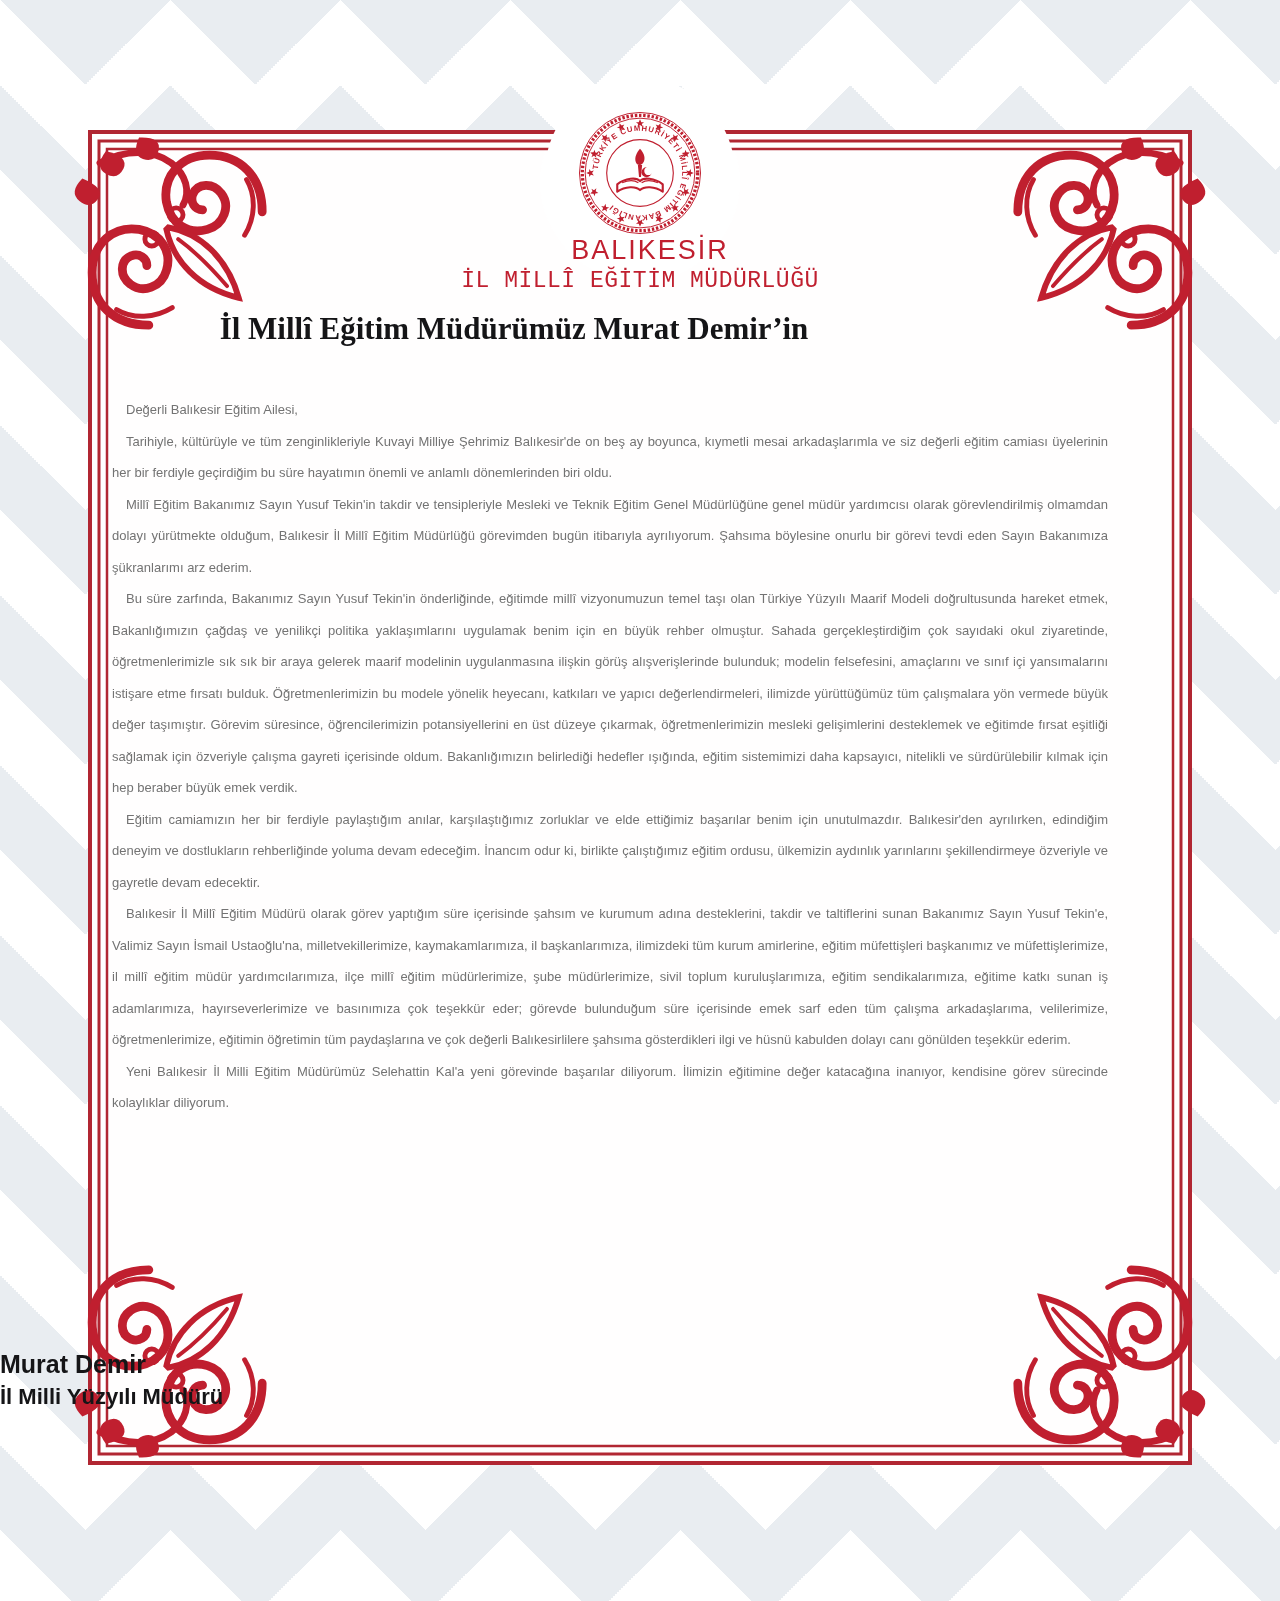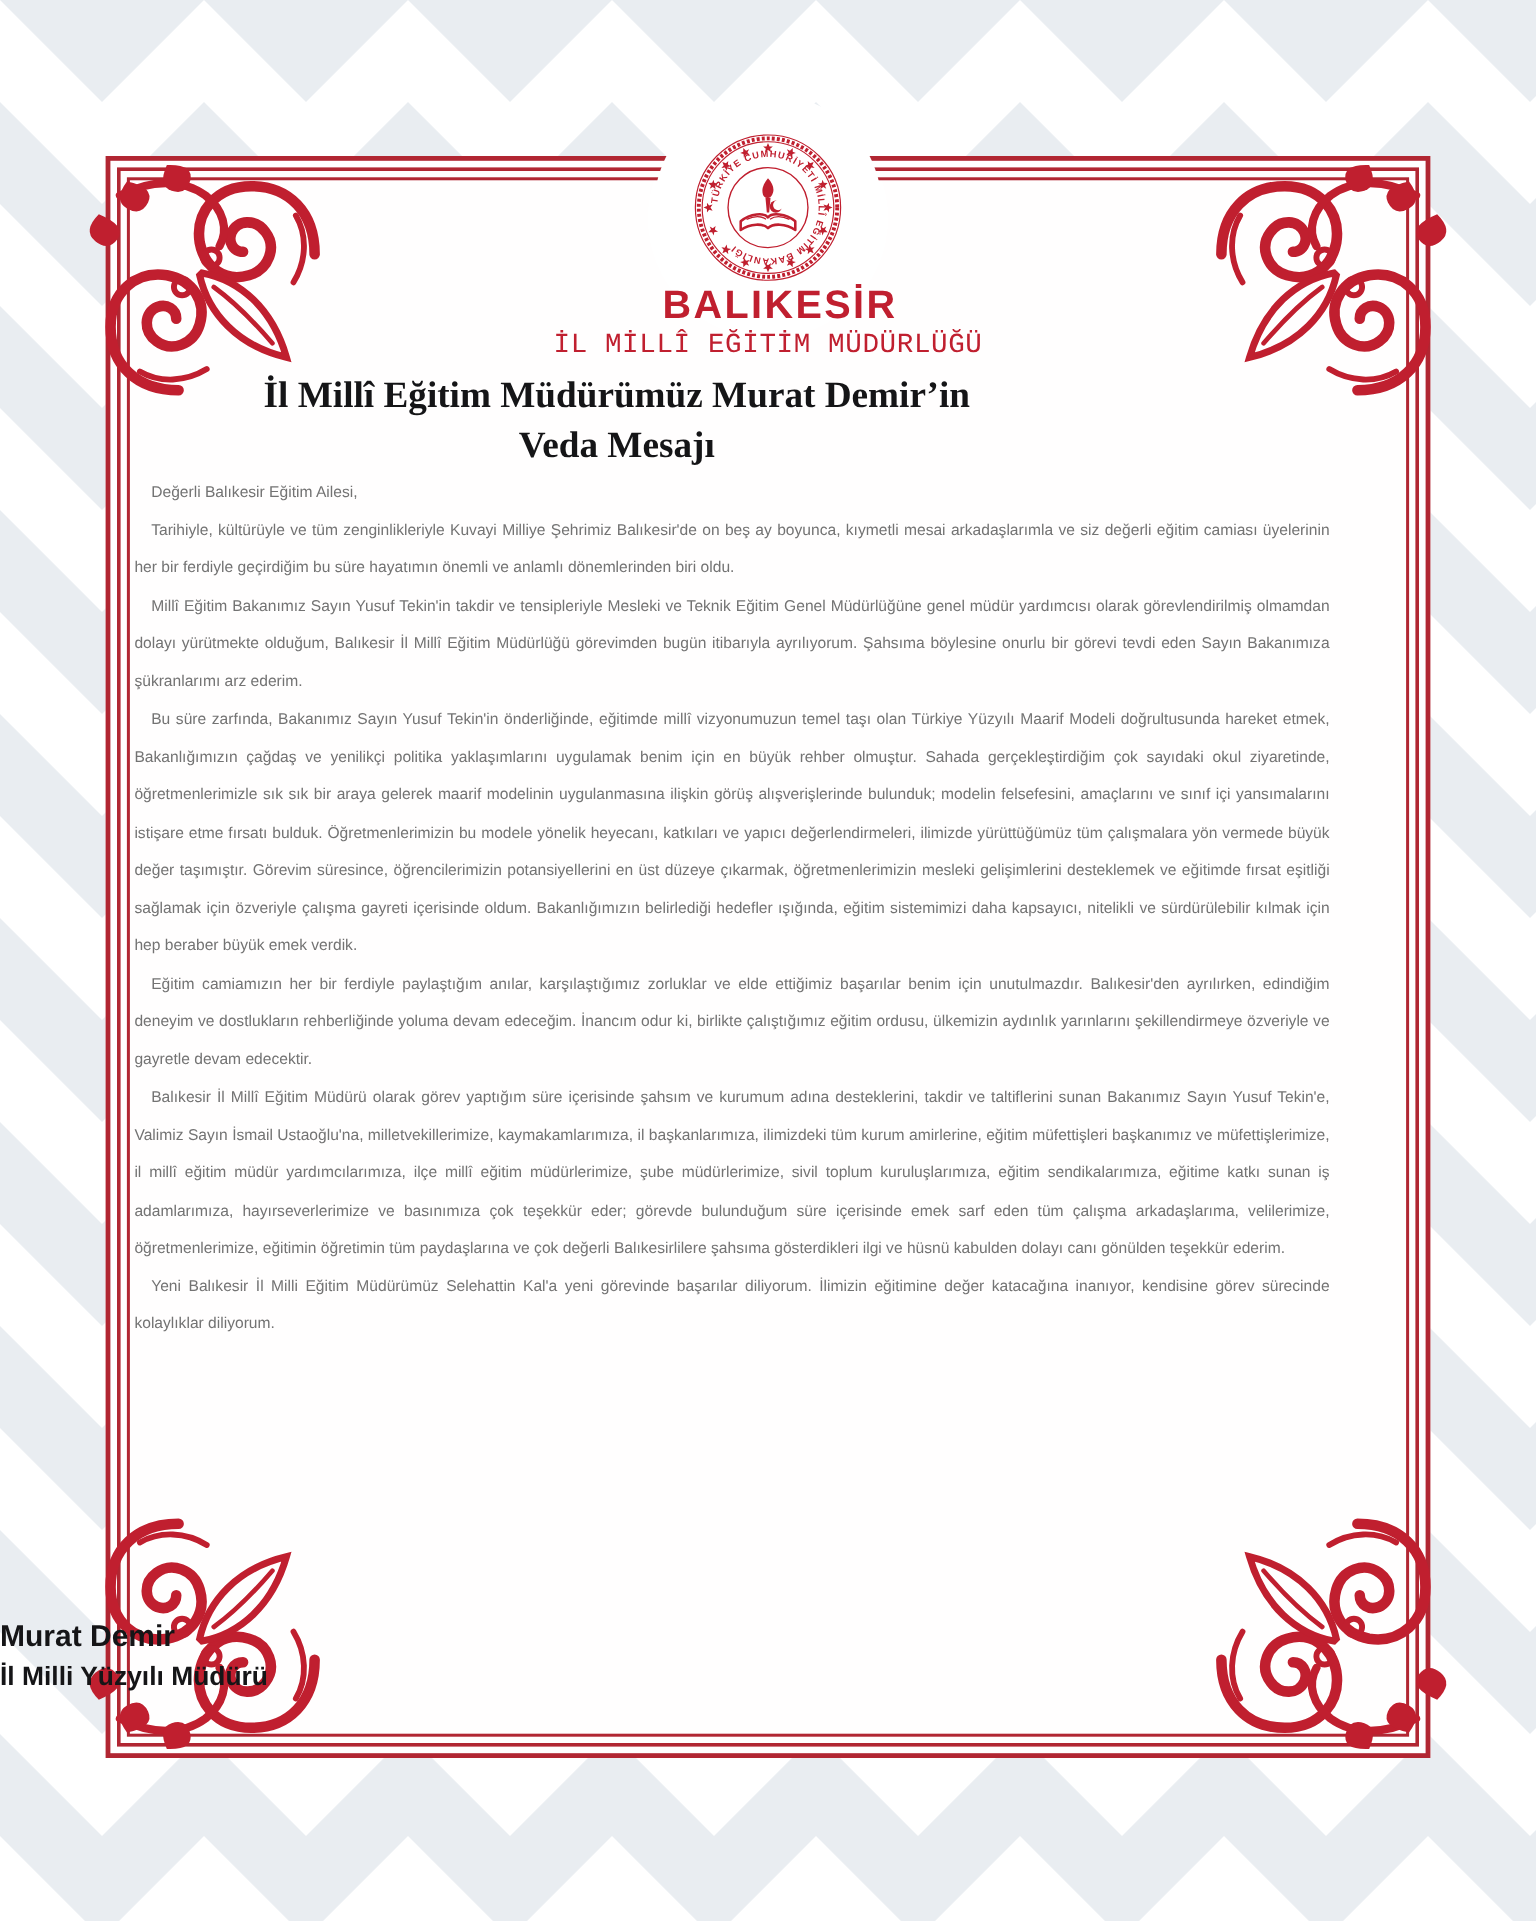--- a/index.html
+++ b/index.html
@@ -20,21 +20,21 @@
   .paper{left:88px;top:130px;width:1104px;height:1335px;background:#fffefe;}
   .logo-halo{left:540px;top:82px;width:200px;height:200px;border-radius:50%;background:#ffffff;}
   .frame-svg{left:0;top:0;width:1280px;height:1601px;pointer-events:none;}
   .corner{width:215px;height:215px;}
   .corner.tl{left:55px;top:118px;}
   .corner.tr{left:1010px;top:118px;transform:scaleX(-1);}
   .corner.bl{left:55px;top:1262px;transform:scaleY(-1);}
   .corner.br{left:1010px;top:1262px;transform:scale(-1,-1);}
   .emblem{left:575px;top:108px;width:130px;height:130px;}
   .hdr{left:0;top:236px;width:1280px;text-align:center;color:#c01f2f;line-height:1.1;}
-  .hdr .city{font-size:33px;font-weight:bold;letter-spacing:2px;padding-left:20px;}
+  .hdr .city{font-size:27px;font-weight:normal;letter-spacing:2px;padding-left:20px;}
   .hdr .office{font-size:23px;font-weight:500;letter-spacing:0.5px;margin-top:3px;font-family:Liberation Mono, monospace;}
   .title{left:0;top:308px;width:1028px;text-align:center;color:#151517;
          font-family:"Liberation Serif", serif;font-weight:bold;font-size:31px;line-height:42px;}
   .content{left:112px;top:394px;width:996px;color:#737373;font-size:13px;line-height:31.5px;}
   .content p{margin:0;text-indent:14px;text-align:justify;}
   .signature{left:0;top:1348px;width:1280px;text-align:left;color:#151517;line-height:1.35;}
   .signature .name{font-size:25px;font-weight:bold;}
   .signature .role{font-size:22px;font-weight:bold;}
 </style>
 </head>
@@ -127,21 +127,20 @@
   </g>
 </svg>
 
 <div class="abs hdr">
   <div class="city">BALIKESİR</div>
   <div class="office">İL MİLLÎ EĞİTİM MÜDÜRLÜĞÜ</div>
 </div>
 
 <div class="abs title">
   <div>İl Millî Eğitim Müdürümüz Murat Demir’in</div>
-  <div>Veda Mesajı</div>
 </div>
 
 <div class="abs content">
     <p>Değerli Balıkesir Eğitim Ailesi,</p>
     <p>Tarihiyle, kültürüyle ve tüm zenginlikleriyle Kuvayi Milliye Şehrimiz Balıkesir'de on beş ay boyunca, kıymetli mesai arkadaşlarımla ve siz değerli eğitim camiası üyelerinin her bir ferdiyle geçirdiğim bu süre hayatımın önemli ve anlamlı dönemlerinden biri oldu.</p>
     <p>Millî Eğitim Bakanımız Sayın Yusuf Tekin'in takdir ve tensipleriyle Mesleki ve Teknik Eğitim Genel Müdürlüğüne genel müdür yardımcısı olarak görevlendirilmiş olmamdan dolayı yürütmekte olduğum, Balıkesir İl Millî Eğitim Müdürlüğü görevimden bugün itibarıyla ayrılıyorum. Şahsıma böylesine onurlu bir görevi tevdi eden Sayın Bakanımıza şükranlarımı arz ederim.</p>
     <p>Bu süre zarfında, Bakanımız Sayın Yusuf Tekin'in önderliğinde, eğitimde millî vizyonumuzun temel taşı olan Türkiye Yüzyılı Maarif Modeli doğrultusunda hareket etmek, Bakanlığımızın çağdaş ve yenilikçi politika yaklaşımlarını uygulamak benim için en büyük rehber olmuştur. Sahada gerçekleştirdiğim çok sayıdaki okul ziyaretinde, öğretmenlerimizle sık sık bir araya gelerek maarif modelinin uygulanmasına ilişkin görüş alışverişlerinde bulunduk; modelin felsefesini, amaçlarını ve sınıf içi yansımalarını istişare etme fırsatı bulduk. Öğretmenlerimizin bu modele yönelik heyecanı, katkıları ve yapıcı değerlendirmeleri, ilimizde yürüttüğümüz tüm çalışmalara yön vermede büyük değer taşımıştır. Görevim süresince, öğrencilerimizin potansiyellerini en üst düzeye çıkarmak, öğretmenlerimizin mesleki gelişimlerini desteklemek ve eğitimde fırsat eşitliği sağlamak için özveriyle çalışma gayreti içerisinde oldum. Bakanlığımızın belirlediği hedefler ışığında, eğitim sistemimizi daha kapsayıcı, nitelikli ve sürdürülebilir kılmak için hep beraber büyük emek verdik.</p>
     <p>Eğitim camiamızın her bir ferdiyle paylaştığım anılar, karşılaştığımız zorluklar ve elde ettiğimiz başarılar benim için unutulmazdır. Balıkesir'den ayrılırken, edindiğim deneyim ve dostlukların rehberliğinde yoluma devam edeceğim. İnancım odur ki, birlikte çalıştığımız eğitim ordusu, ülkemizin aydınlık yarınlarını şekillendirmeye özveriyle ve gayretle devam edecektir.</p>
     <p>Balıkesir İl Millî Eğitim Müdürü olarak görev yaptığım süre içerisinde şahsım ve kurumum adına desteklerini, takdir ve taltiflerini sunan Bakanımız Sayın Yusuf Tekin'e, Valimiz Sayın İsmail Ustaoğlu'na, milletvekillerimize, kaymakamlarımıza, il başkanlarımıza, ilimizdeki tüm kurum amirlerine, eğitim müfettişleri başkanımız ve müfettişlerimize, il millî eğitim müdür yardımcılarımıza, ilçe millî eğitim müdürlerimize, şube müdürlerimize, sivil toplum kuruluşlarımıza, eğitim sendikalarımıza, eğitime katkı sunan iş adamlarımıza, hayırseverlerimize ve basınımıza çok teşekkür eder; görevde bulunduğum süre içerisinde emek sarf eden tüm çalışma arkadaşlarıma, velilerimize, öğretmenlerimize, eğitimin öğretimin tüm paydaşlarına ve çok değerli Balıkesirlilere şahsıma gösterdikleri ilgi ve hüsnü kabulden dolayı canı gönülden teşekkür ederim.</p>
     <p>Yeni Balıkesir İl Milli Eğitim Müdürümüz Selehattin Kal'a yeni görevinde başarılar diliyorum. İlimizin eğitimine değer katacağına inanıyor, kendisine görev sürecinde kolaylıklar diliyorum.</p>

